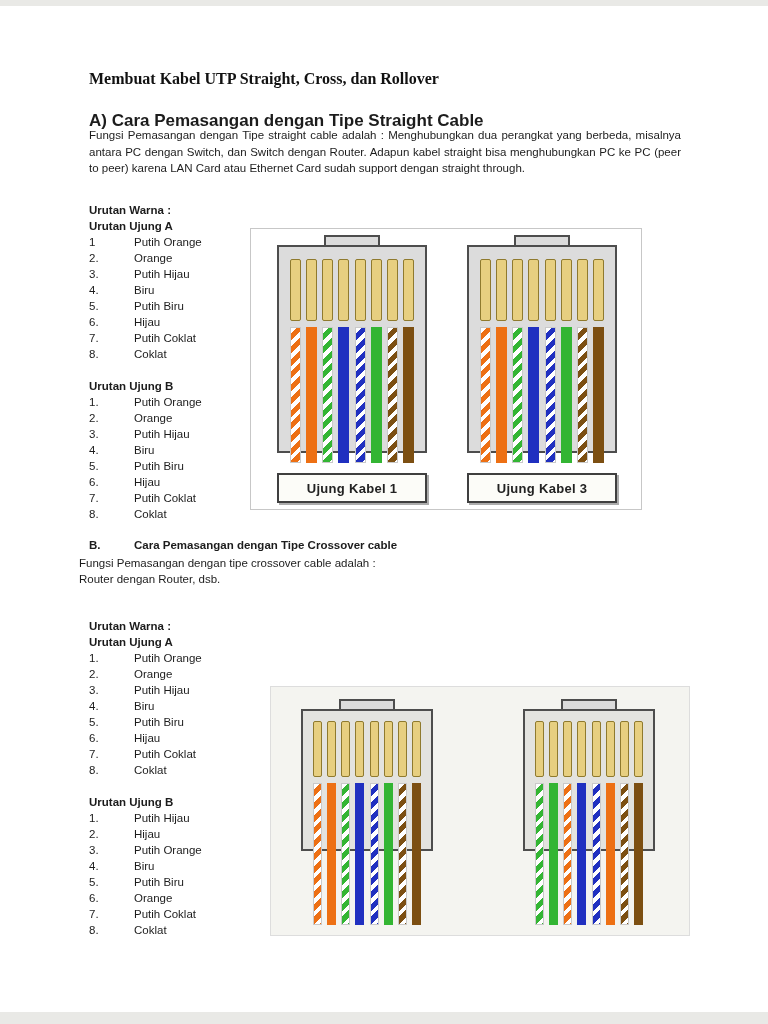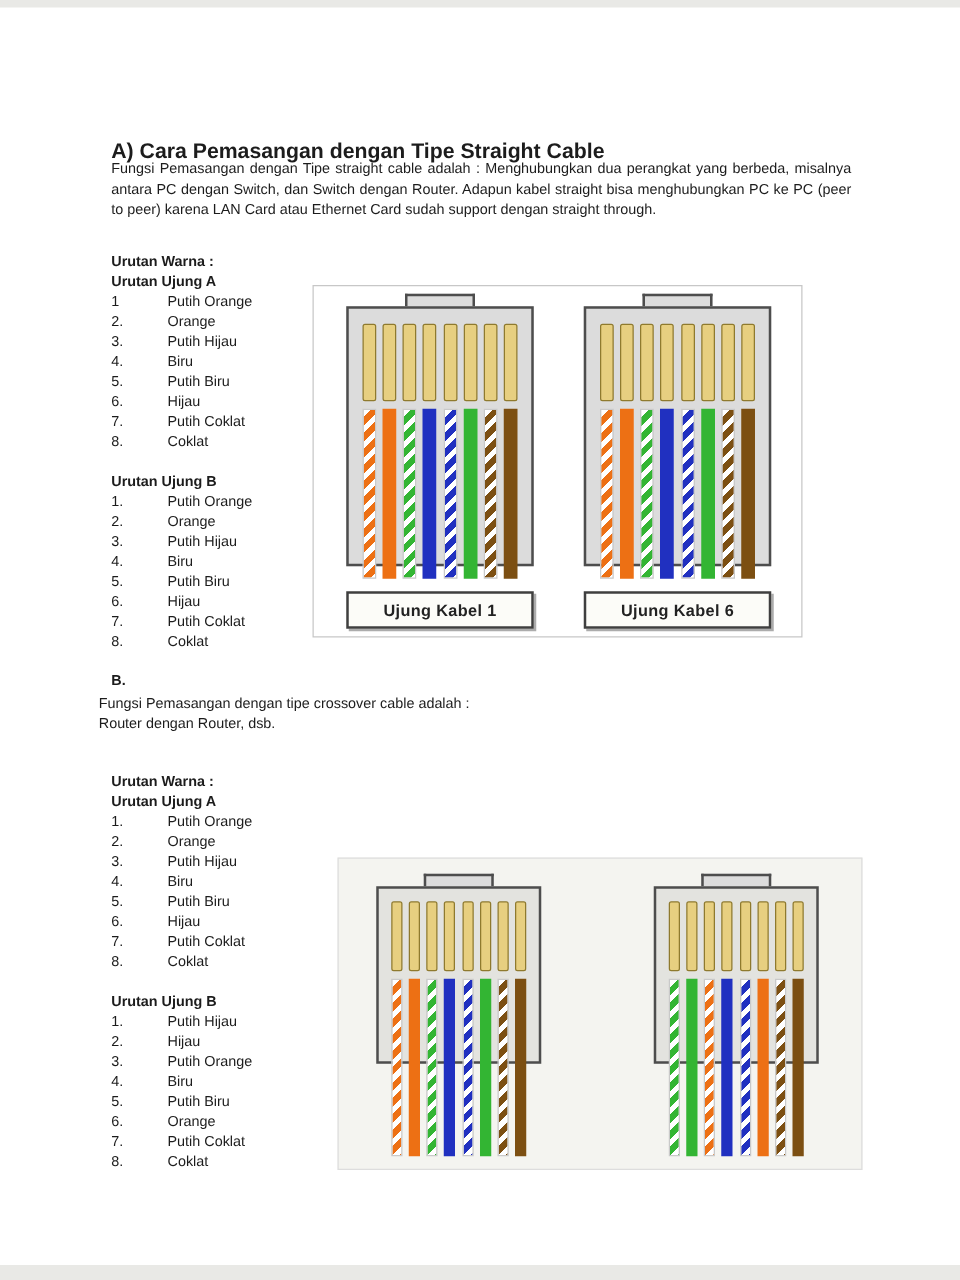--- a/index.html
+++ b/index.html
@@ -70,20 +70,21 @@
     font-weight:bold; font-size:13px; color:#222; letter-spacing:.3px;
   }
 </style>
 </head>
 <body>
 
 <div class="page">
   <div class="edge top"></div>
   <div class="edge bottom"></div>
 
+  <div class="abs doc-title">Membuat Kabel UTP Straight, Cross, dan Rollover</div>
 
   <div class="abs sec-heading" style="left:89px;top:111px">A) Cara Pemasangan dengan Tipe Straight Cable</div>
 
   <div class="abs para" style="left:89px;top:127px">Fungsi Pemasangan dengan Tipe straight cable adalah : Menghubungkan dua perangkat yang berbeda, misalnya antara PC dengan Switch, dan Switch dengan Router. Adapun kabel straight bisa menghubungkan PC ke PC (peer to peer) karena LAN Card atau Ethernet Card sudah support dengan straight through.</div>
 
   <div class="abs stack" style="left:89px;top:202px">
     <div class="bold">Urutan Warna :</div>
     <div class="bold">Urutan Ujung A</div>
     <div>
         <div class="lr">
@@ -205,26 +206,27 @@
           <div class="wire striped" style="background: repeating-linear-gradient(135deg, rgb(255, 255, 255) 0px, rgb(255, 255, 255) 4px, rgb(32, 48, 192) 4px, rgb(32, 48, 192) 9px);"></div>
           <div class="wire" style="background: rgb(51, 181, 51);"></div>
           <div class="wire striped" style="background: repeating-linear-gradient(135deg, rgb(255, 255, 255) 0px, rgb(255, 255, 255) 4px, rgb(124, 79, 18) 4px, rgb(124, 79, 18) 9px);"></div>
           <div class="wire" style="background: rgb(124, 79, 18);"></div>
         </div>
       </div>
     <div class="caption-box" style="left:26px;top:244px;width:150px">
       <span>Ujung Kabel 1</span>
     </div>
     <div class="caption-box" style="left:216px;top:244px;width:150px">
-      <span>Ujung Kabel 6</span>
+      <span>Ujung Kabel 3</span>
     </div>
   </div>
 
   <div class="abs hb" style="left:89px;top:539px;width:592px">
     <span class="ln">B.</span>
+    <span>Cara Pemasangan dengan Tipe Crossover cable</span>
   </div>
 
   <div class="abs" style="left:79px;top:555px;width:592px;line-height:16px">
     <div>Fungsi Pemasangan dengan tipe crossover cable adalah :</div>
     <div>Router dengan Router, dsb.</div>
   </div>
 
   <div class="abs stack" style="left:89px;top:618px">
     <div class="bold">Urutan Warna :</div>
     <div class="bold">Urutan Ujung A</div>

